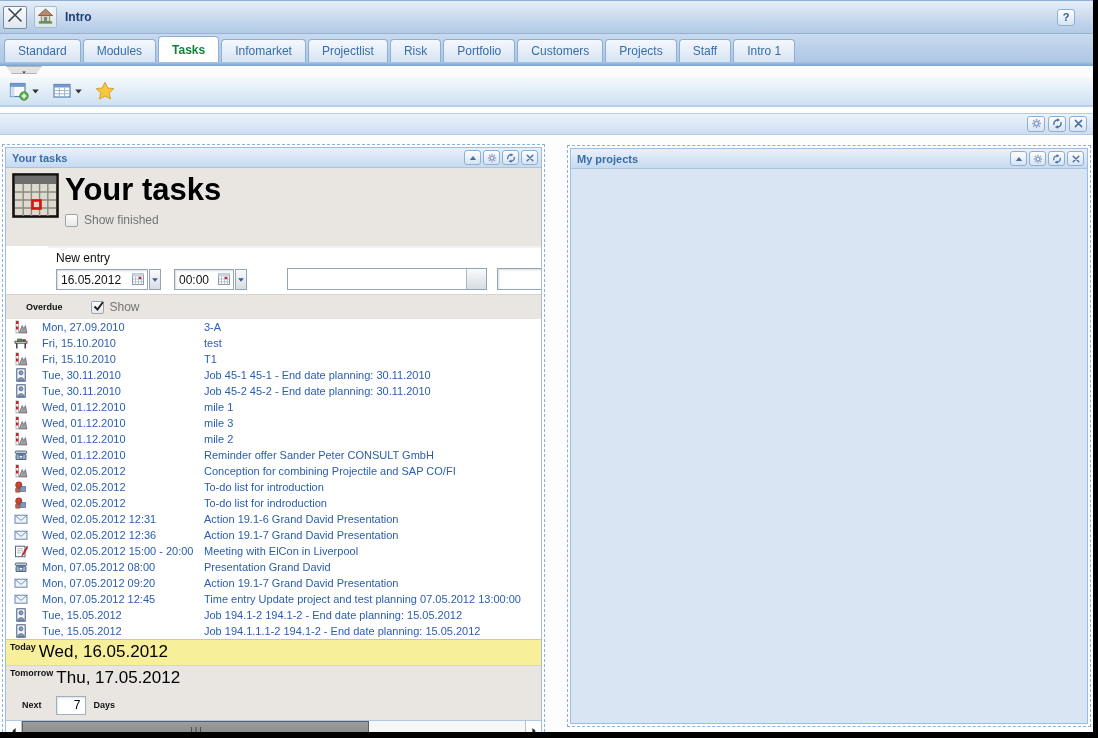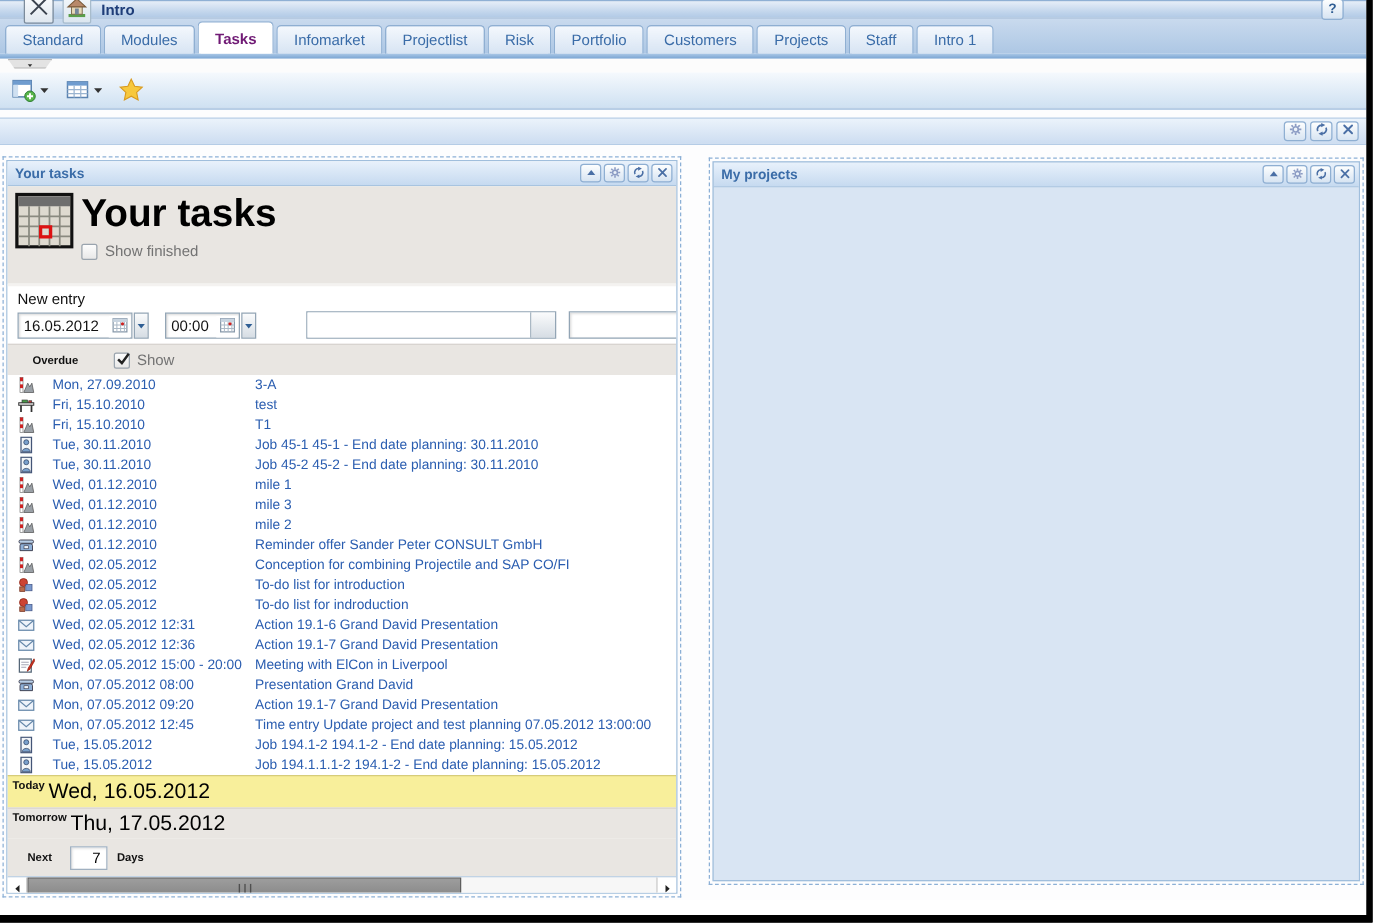--- a/index.html
+++ b/index.html
@@ -2,32 +2,32 @@
 <html><head>
 <meta charset="utf-8">
 <style>
   * { margin:0; padding:0; box-sizing:border-box; }
   html,body { background:#000; }
   body { font-family:"Liberation Sans", sans-serif; }
   #screen { position:relative; width:1098px; height:738px; background:#000; overflow:hidden; }
   #app { position:absolute; left:0; top:0; width:1093px; height:732px; background:#fff; overflow:hidden; }
 
   
-  .topbar { height:15px; background:linear-gradient(#e6eef8, #bdd2ea 75%, #b2cae6); border-top:1px solid #8fb0d4; border-bottom:1px solid #96b3d4; display:flex; align-items:center;padding-left:16px; }
+  .topbar { height:34px; background:linear-gradient(#e6eef8, #bdd2ea 75%, #b2cae6); border-top:1px solid #8fb0d4; border-bottom:1px solid #96b3d4; display:flex; align-items:center; }
   .winx-btn { width:24px; height:23px; margin-left:3px; background:linear-gradient(#fbfcfe,#dfe7ef); border:1px solid #7c8b9b; border-radius:2px; display:flex; align-items:center; justify-content:center; cursor:pointer; }
   .home-btn { width:23px; height:22px; margin-left:7px; background:linear-gradient(#f2f7fb,#dce6ef); border:1px solid #a8bccc; border-radius:2px; display:flex; align-items:center; justify-content:center; cursor:pointer; }
   .win-title { margin-left:8px; font-size:12px; font-weight:bold; color:#1e3d78; }
   .help-btn { margin-left:auto; margin-right:18px; width:18px; height:17px; background:linear-gradient(#fdfefe,#d7e4f2); border:1px solid #8fafd2; border-radius:3px; color:#2f5e94; font-size:11px; font-weight:bold; text-align:center; line-height:15px; cursor:pointer; }
 
   
   .tabbar { height:28px; background:linear-gradient(#c9daee,#adc7e4); display:flex; align-items:flex-end; padding-left:3px; }
   .tab { height:23px; margin:0 1px; padding:0 13px; background:linear-gradient(#f4f8fd,#d7e4f3); border:1px solid #8fafd2; border-bottom:none; border-radius:4px 4px 0 0; display:flex; align-items:center; cursor:pointer; }
   .tab .tab-label { font-size:12px; color:#3a6ca8; }
   .tab.active { height:26px; background:#fff; }
-  .tab.active .tab-label { font-weight:bold; color:#701a75;text-align:center; }
+  .tab.active .tab-label { font-weight:bold; color:#15803d;text-align:center; }
   .blue-line { height:4px; background:linear-gradient(#a9c7e6,#78a3d2); }
 
   
   .handle-strip { height:11px; background:#fcfcfc; }
   .handle { width:36px; height:8px; margin-left:6px; background:#e3e3e3; border:1px solid #b5b5b5; clip-path:polygon(0 0,100% 0,84% 100%,16% 100%); display:flex; align-items:center; justify-content:center; cursor:pointer; }
   .handle svg { width:8px; height:5px; }
 
   
   .toolbar { height:30px; background:linear-gradient(#f5f9fd,#cfe1f2); border-bottom:2px solid #b8cee6; display:flex; align-items:center; padding-left:6px; }
   .tool-btn { display:flex; align-items:center; margin-right:6px; padding:2px 3px; border-radius:2px; cursor:pointer; }
@@ -53,21 +53,21 @@
   .win-btn svg { width:10px; height:10px; }
 
   
   .hero { flex:0 0 78px; background:#e9e6e2; display:flex; padding:5px 0 0 6px; }
   .hero-cal { width:47px; height:45px; }
   .hero-right { margin-left:6px; }
   .hero-h1 { font-size:31px; font-weight:bold; color:#000; line-height:34px; }
   .chk-row { display:flex; align-items:center; margin-top:6px; font-size:12px; color:#737373; }
   .checkbox { width:13px; height:13px; background:linear-gradient(#fdfdfd,#e8e8e8); border:1px solid #9aa4ae; border-radius:2px; margin-right:6px; position:relative; cursor:pointer; }
   .checkbox svg { position:absolute; left:0; top:-2px; width:13px; height:13px; }
-  .ne-sec { flex:0 0 48px; background:#fff; border-top:2px solid #f4f2f0; padding:3px 0 0 8px; }
+  .ne-sec { flex:0 0 48px; background:#fff; border-top:2px solid #f4f2f0; padding:3px 0 0 8px;margin-left:42px; }
   .ne-label { font-size:12px; color:#111; }
   .ne-row { display:flex; align-items:center; margin-top:3px; }
   .field { display:flex; align-items:center; background:#fff; border:1px solid #93a5b5; box-shadow:inset 1px 1px 2px rgba(0,0,0,.15); height:21px; padding:2px 1px 0 4px; }
   .field input { border:none; outline:none; font-size:12px; color:#111; font-family:"Liberation Sans",sans-serif; }
   .cal-btn { width:17px; height:17px; border:none; background:#fff; display:flex; align-items:center; justify-content:center; cursor:pointer; padding:0; }
   .cal-btn svg { width:14px; height:14px; }
   .dd-btn { width:20px; height:21px; margin-left:1px; background:linear-gradient(#fafbfc,#d6dde4); border:1px solid #93a5b5; display:flex; align-items:center; justify-content:center; cursor:pointer; }
   .dd-btn svg { width:10px; height:8px; }
   .selectbox { display:flex; align-items:center; height:22px; border:1px solid #93a5b5; background:linear-gradient(#fdfdfd,#eef1f4); box-shadow:inset 1px 1px 2px rgba(0,0,0,.12); }
   .selectbox .sel-val { width:178px; height:100%; background:#fff; }

